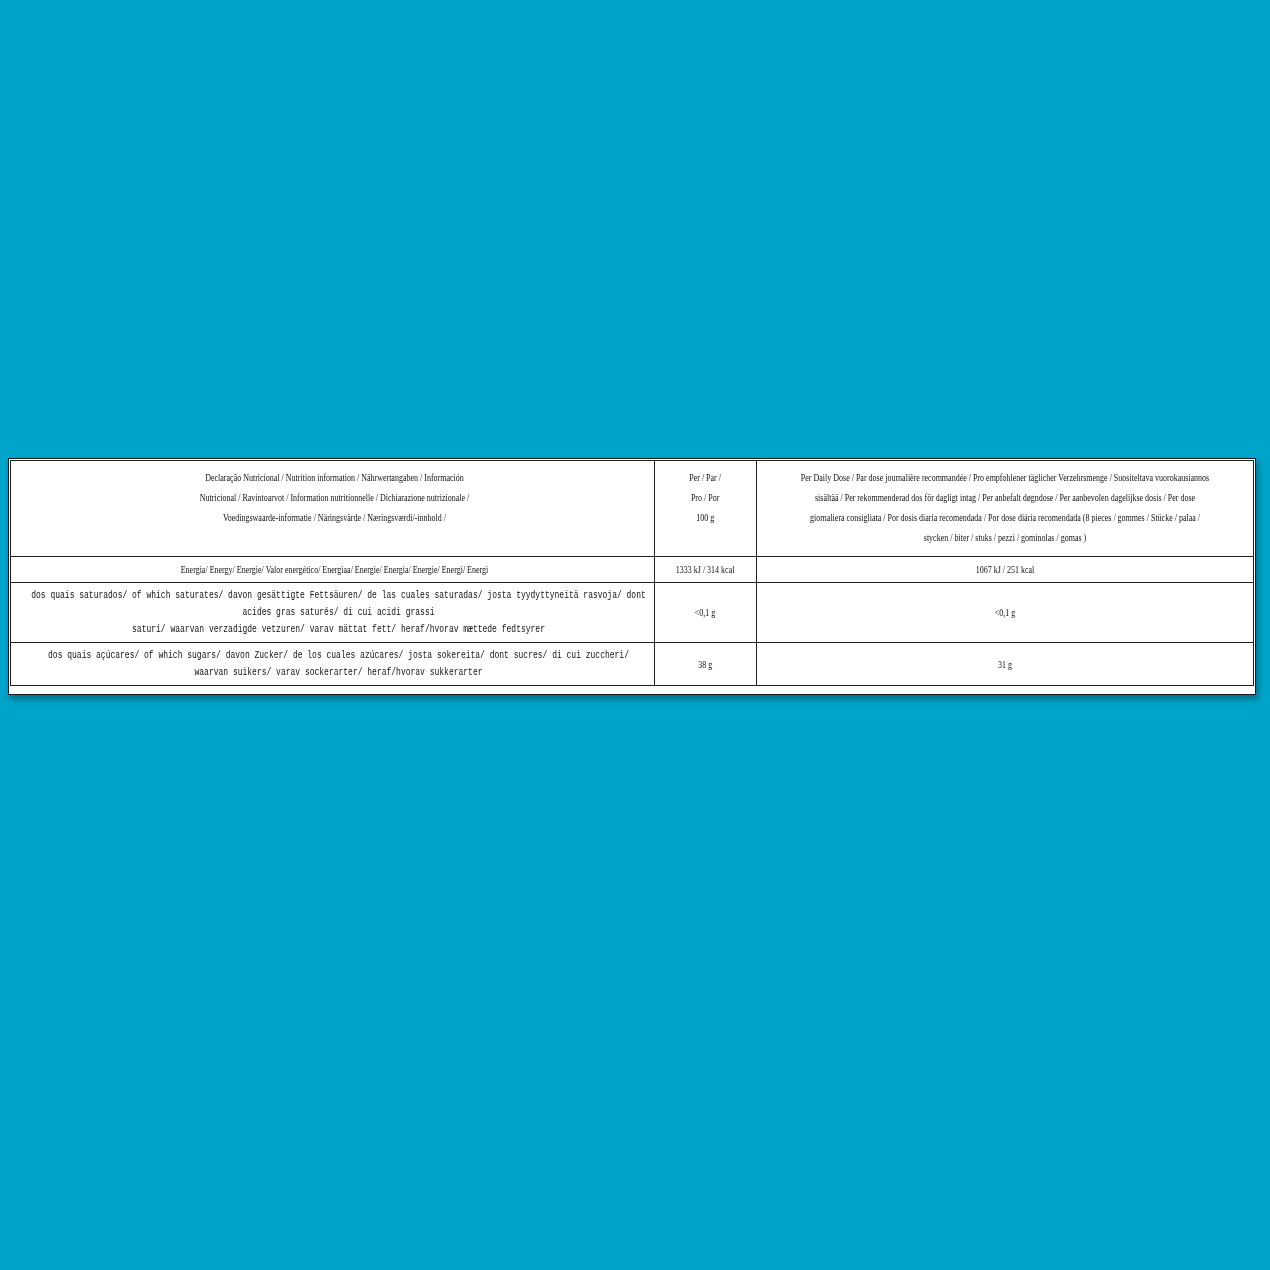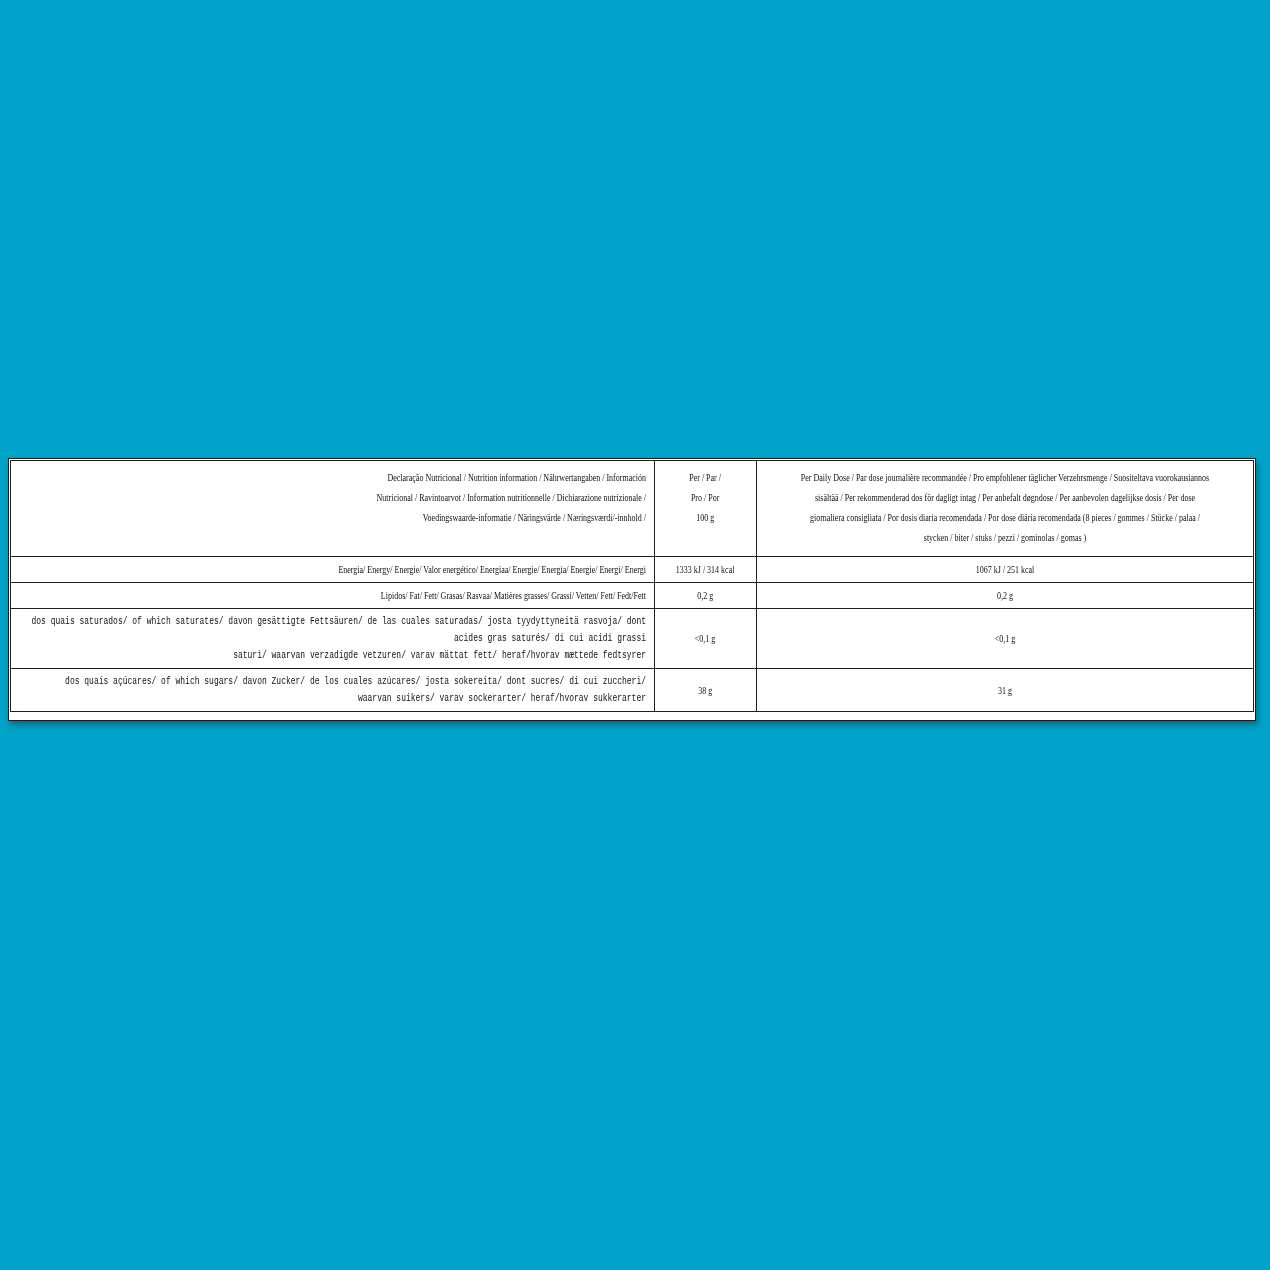--- a/index.html
+++ b/index.html
@@ -31,21 +31,21 @@
     font-weight:normal;
   }
   tr.header td{
     vertical-align:top;
     line-height:20px;
     padding-top:7px;
     padding-bottom:7px;
     height:96px;
     box-sizing:border-box;
   }
-  td.label{text-align:right;padding-left:12px;}
+  td.label{text-align:center;padding-left:12px;}
   tr.indent td.label{padding-left:20px;font-family:Liberation Mono, monospace;}
   
   .tin{
     display:block;
     width:125%;
     transform:scaleX(.8);
     transform-origin:0 50%;
     white-space:pre-line;
   }
   td.center .tin{
@@ -89,31 +89,20 @@
             <span class="tin">Energia/ Energy/ Energie/ Valor energético/ Energiaa/ Energie/ Energia/ Energie/ Energi/ Energi</span>
           </td>
         <td class="center">
             <span class="tin">1333 kJ / 314 kcal</span>
           </td>
         <td class="center">
             <span class="tin">1067 kJ / 251 kcal</span>
           </td>
       </tr>
 
-      <tr>
-        <td class="label">
-            <span class="tin">Lipidos/ Fat/ Fett/ Grasas/ Rasvaa/ Matières grasses/ Grassi/ Vetten/ Fett/ Fedt/Fett</span>
-          </td>
-        <td class="center">
-            <span class="tin">0,2 g</span>
-          </td>
-        <td class="center">
-            <span class="tin">0,2 g</span>
-          </td>
-      </tr>
 
       <tr class="indent">
         <td class="label">
             <span class="tin">dos quais saturados/ of which saturates/ davon gesättigte Fettsäuren/ de las cuales saturadas/ josta tyydyttyneitä rasvoja/ dont acides gras saturés/ di cui acidi grassi
 saturi/ waarvan verzadigde vetzuren/ varav mättat fett/ heraf/hvorav mættede fedtsyrer</span>
           </td>
         <td class="center">
             <span class="tin">&lt;0,1 g</span>
           </td>
         <td class="center">

